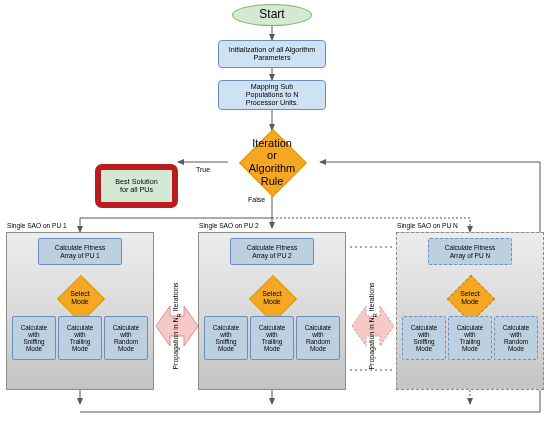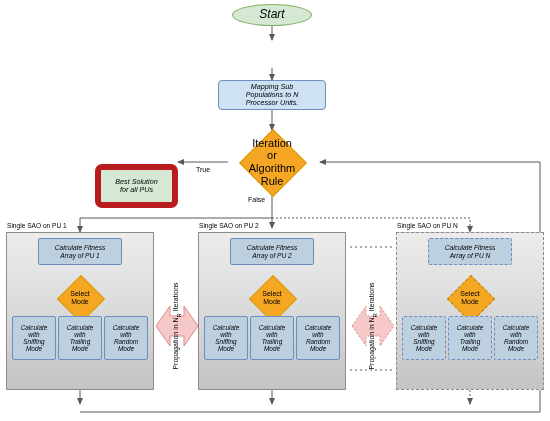--- a/index.html
+++ b/index.html
@@ -1,21 +1,21 @@
 <!DOCTYPE html>
 <html><head>
 <meta charset="utf-8">
 <style>
   html,body{margin:0;padding:0;background:#ffffff;}
   body{font-family:"Liberation Sans", sans-serif;}
   #canvas{position:relative;width:550px;height:421px;overflow:hidden;background:#fff;}
   #svg-layer{position:absolute;left:0;top:0;width:550px;height:421px;}
 
   .node{position:absolute;box-sizing:border-box;display:flex;align-items:center;
-        justify-content:center;text-align:center;line-height:1.12;color:#000;font-style:italic;}
+        justify-content:center;text-align:center;line-height:1.12;color:#000;}
 
   .n-start{background:#d5e8d4;border:1px solid #82b366;border-radius:50%;font-size:12px;}
   .n-proc{background:#cfe2f3;border:1px solid #6c8ebf;border-radius:4px;font-size:7.2px;}
   .n-best{background:#d5e8d4;border:6px solid #b91c1c;border-radius:7px;font-size:7.2px;margin-top:24px;}
 
   .panel{position:absolute;box-sizing:border-box;
          background:linear-gradient(180deg,#ececec 0%,#e0e0e0 35%,#cfcfcf 75%,#c4c4c4 100%);
          border:1px solid #8c8c8c;}
   .panel.dashed{border:1px dashed #8c8c8c;}
 
@@ -109,20 +109,23 @@
         <path d="M350,247 L394,247"></path>
         <path d="M350,370 L394,370"></path>
       </g>
     </g>
   </svg>
 
   <div class="node n-start" style="left:232px;top:4px;width:80px;height:22px;">
     <span>Start</span>
   </div>
 
+  <div class="node n-proc" style="left:218px;top:40px;width:108px;height:28px;padding:2px 4px;">
+    <span>Initialization of all Algorithm Parameters</span>
+  </div>
 
   <div class="node n-proc" style="left:218px;top:80px;width:108px;height:30px;padding:2px 16px;">
     <span>Mapping Sub Populations to N Processor Units.</span>
   </div>
 
   <div class="diamond big" style="left:249px;top:139px;width:46px;height:46px;">
     <div class="dshape"></div>
     <div class="dtext">
       <div>
         <div>Iteration</div>

